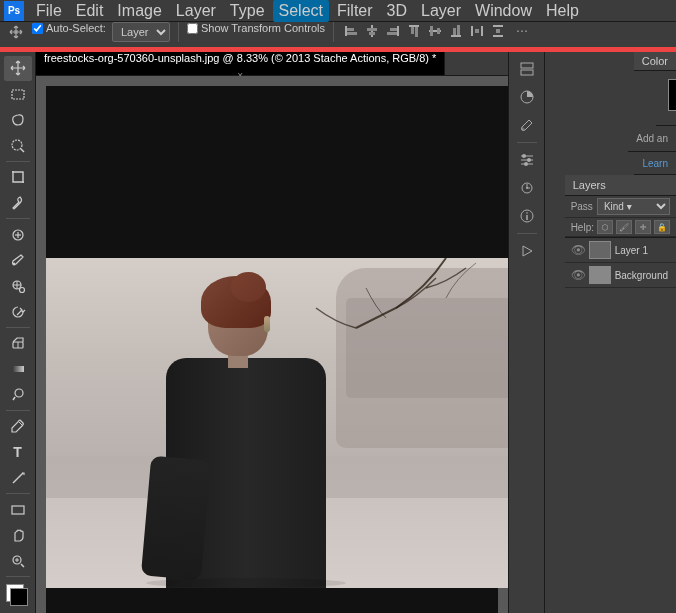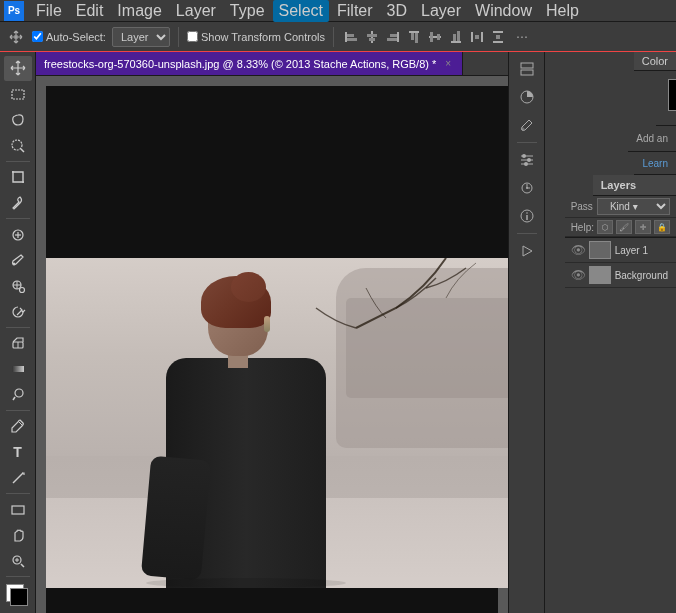--- a/index.html
+++ b/index.html
@@ -46,25 +46,25 @@
       color: #ccc;
       font-size: 16px;
     }
     .menu-item.active { background: #0369a1; }
 
     
     .options-bar {
       background: #3c3c3c;
       height: 30px;
       display: flex;
-      align-items: center;
+      align-items: flex-start;
       padding: 0 6px;
       gap: 6px;
       flex-shrink: 0;
-      border-bottom: 1px solid #ef4444;
+      border-bottom: 5px solid #ef4444;
     }
     .options-icon {
       width: 20px;
       height: 20px;
       display: flex;
       align-items: center;
       justify-content: center;
       color: #aaa;
       font-size: 14px;
     }
@@ -165,22 +165,23 @@
       align-items: center;
       padding: 0 8px;
       background: #525252;
       border-right: 1px solid #1a1a1a;
       font-size: 11px;
       color: #ccc;
       gap: 6px;
       cursor: pointer;
     }
     .doc-tab.active {
-      background: #4c1d95;
+      background: #000000;
       color: #fff;
+      flex-direction: column;
     }
     .tab-close {
       font-size: 10px;
       color: #888;
       cursor: pointer;
       width: 12px;
       height: 12px;
       display: flex;
       align-items: center;
       justify-content: center;
@@ -324,23 +325,22 @@
       flex: 1;
       display: flex;
       flex-direction: column;
       min-height: 0;
     }
     .layers-panel-header {
       background: #454545;
       padding: 4px 8px;
       font-size: 11px;
       color: #ccc;
-      font-weight: bold;
+      font-weight: normal;
       border-bottom: 1px solid #1a1a1a;
-      margin-left: 28px;
     }
     .layers-controls {
       background: #3c3c3c;
       border-bottom: 1px solid #1a1a1a;
     }
     .layers-kind-row {
       padding: 2px 6px;
       display: flex;
       align-items: center;
       border-bottom: 1px solid #2a2a2a;
@@ -349,21 +349,21 @@
       font-size: 10px;
       color: #aaa;
       margin-right: 4px;
     }
     .layers-kind-select {
       font-size: 10px;
       color: #ccc;
       background: #4a4a4a;
       border: 1px solid #666;
       flex: 1;
-      padding: 1px 8px;
+      padding: 1px 2px;
     }
     .layers-pass-row {
       padding: 2px 6px;
       display: flex;
       align-items: center;
       gap: 4px;
       border-bottom: 1px solid #2a2a2a;
     }
     .pt-select {
       font-size: 10px;

